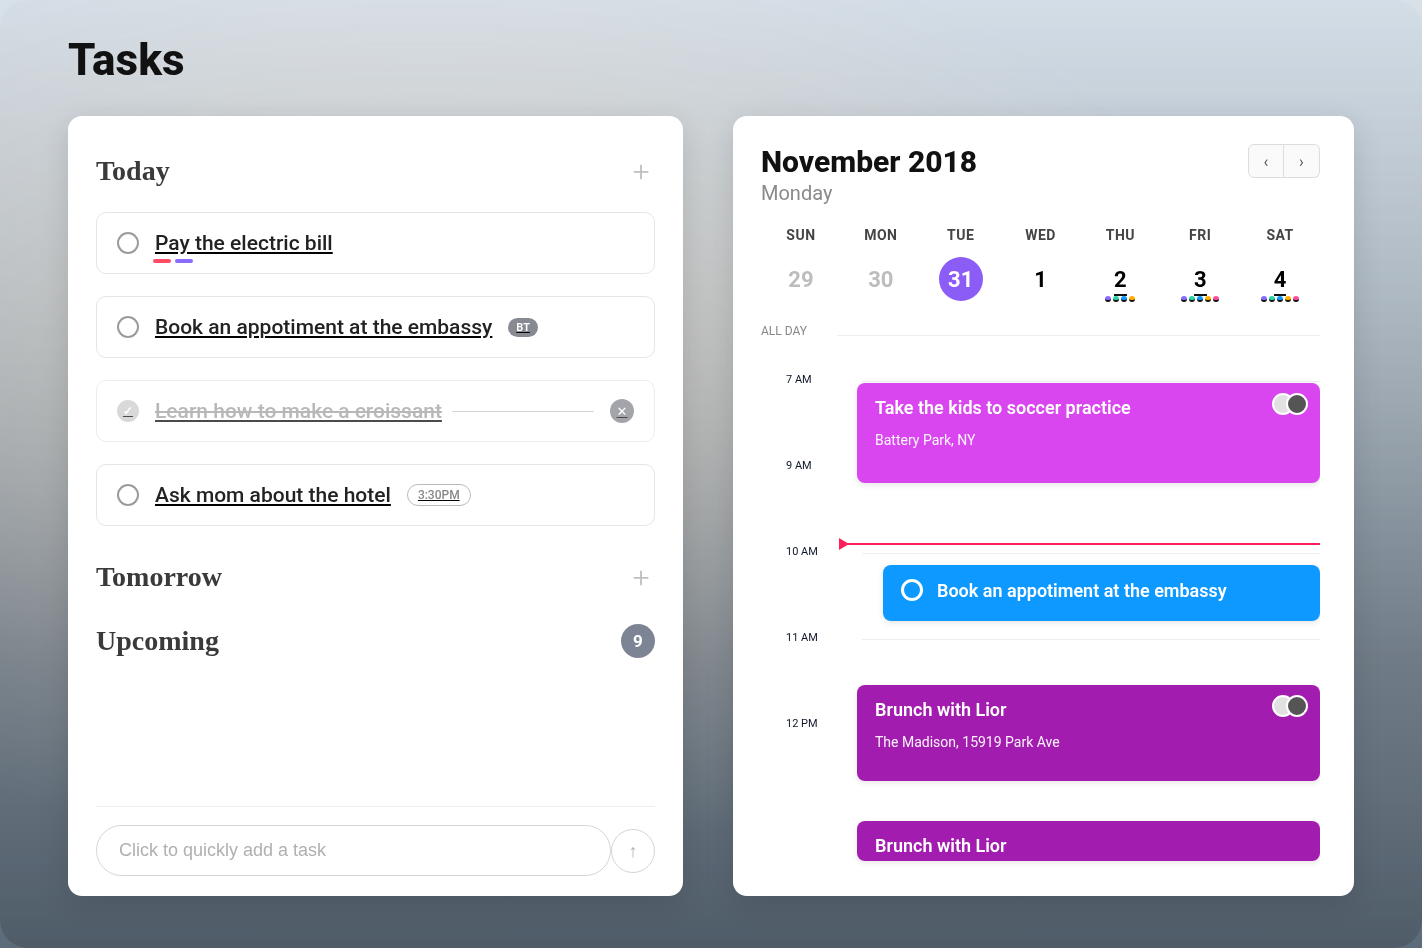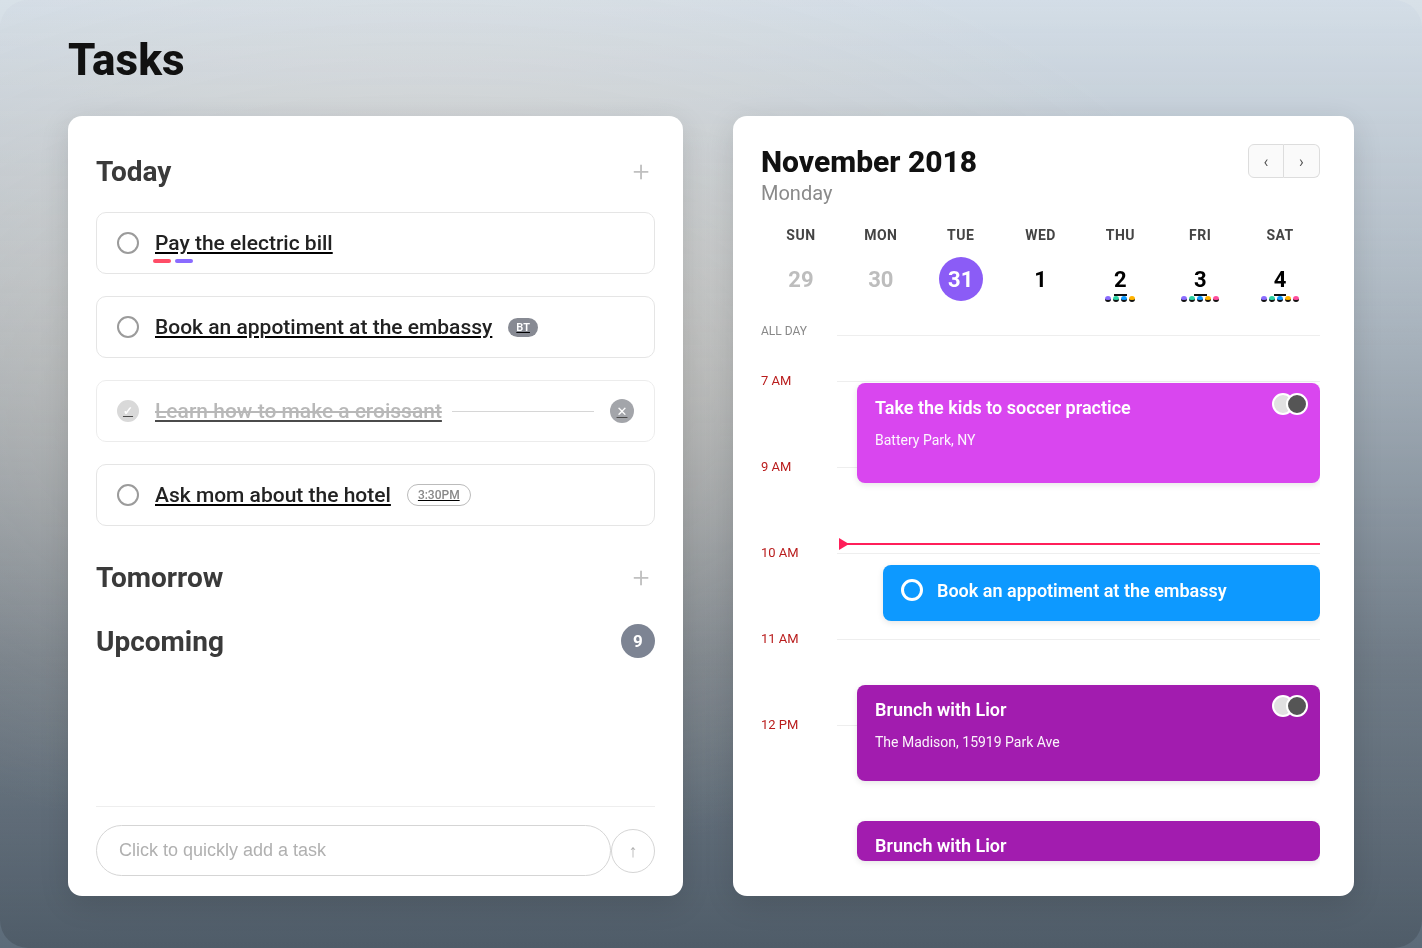--- a/index.html
+++ b/index.html
@@ -42,21 +42,21 @@
     overflow: hidden;
     position: relative;
   }
   
   .tasks-panel { padding: 28px; display:flex; flex-direction:column; }
   .section-row {
     display:flex; justify-content:space-between; align-items:center;
     margin-top: 8px;
   }
   .section-title {
-    font-size: 28px; font-weight: 700; color:#3a3a3a;
+    font-size: 28px; font-weight: 700; color:#3a3a3a;font-family:Liberation Serif, serif;
   }
   .plus-icon {
     font-size: 28px; color:#c0c0c0; font-weight:300; cursor:pointer;
   }
   .task-list { margin-top: 22px; text-decoration: underline; }
   .task-item {
     border:1px solid #e5e5e5;
     border-radius:10px;
     padding: 18px 20px;
     margin-bottom: 22px;
@@ -135,21 +135,21 @@
   .date-cell.active span {
     display:inline-flex; align-items:center; justify-content:center;
     width:44px; height:44px; border-radius:50%; background:#8b5cf6; color:#fff;
   }
   .date-dots { position:absolute; bottom:0; left:50%; transform:translateX(-50%); display:flex; gap:2px; }
   .ddot { width:6px; height:6px; border-radius:50%; }
   .d-purple{background:#8a6bff;} .d-green{background:#2ad4a4;} .d-blue{background:#0d99ff;} .d-orange{background:#ffb300;} .d-pink{background:#ff4d9c;}
   .date-cell.underline span{ border-bottom:2px solid #111; padding-bottom:2px;}
   .timeline { margin-top:22px; position:relative; height:510px; overflow:hidden;}
   .time-row { display:flex; align-items:flex-start; height:86px; }
-  .time-label { width:76px; font-size:13px; color:#b91c1c; padding-top:0; }
+  .time-label { width:76px; font-size:11px; color:#0f172a; padding-top:0;margin-left:25px; }
   .time-line { flex:1; border-top:1px solid #eee; height:1px; margin-top:8px;}
   .allday-row { display:flex; align-items:center; height:40px; }
   .allday-label{ width:76px; font-size:12px; color:#888; }
   .event-lane { position:absolute; left:96px; right:0; top:0; bottom:0; }
   .event {
     position:absolute; left:0; right:0;
     border-radius:8px; padding:14px 18px; color:#fff;
     box-shadow:0 2px 6px rgba(0,0,0,0.1);
   }
   .event.purple{ background:#d946ef; }

